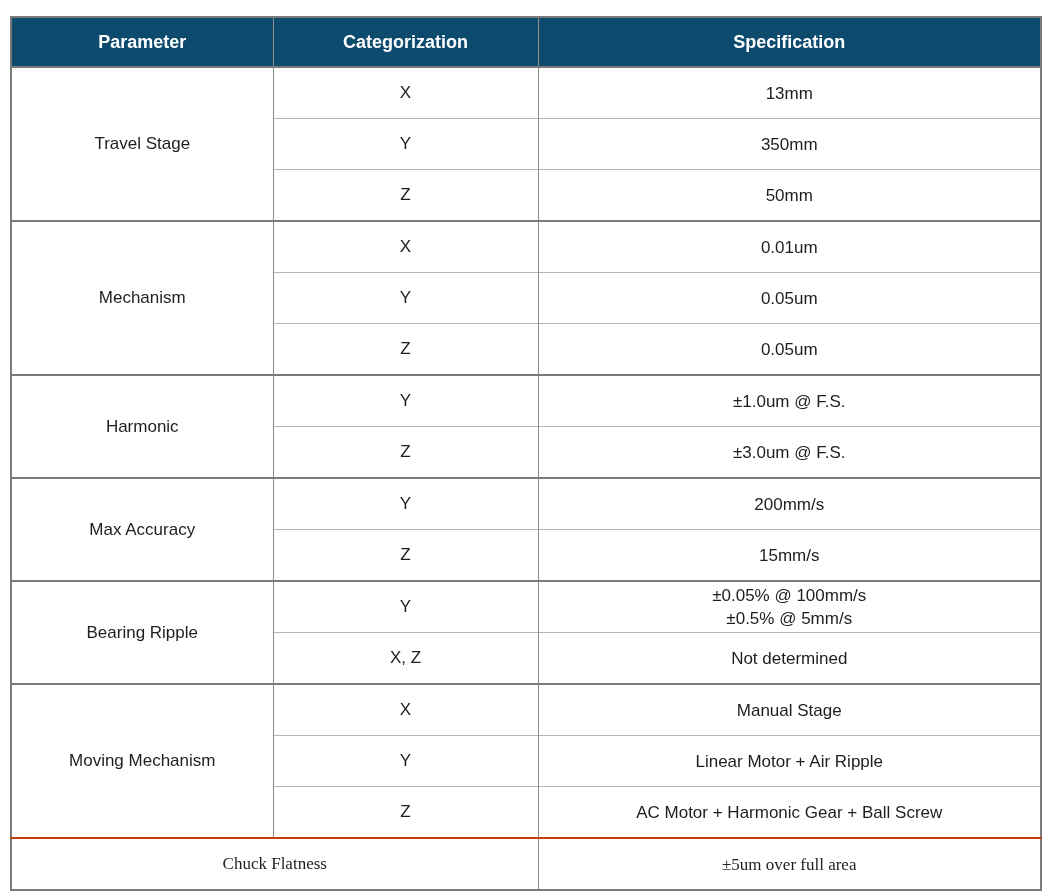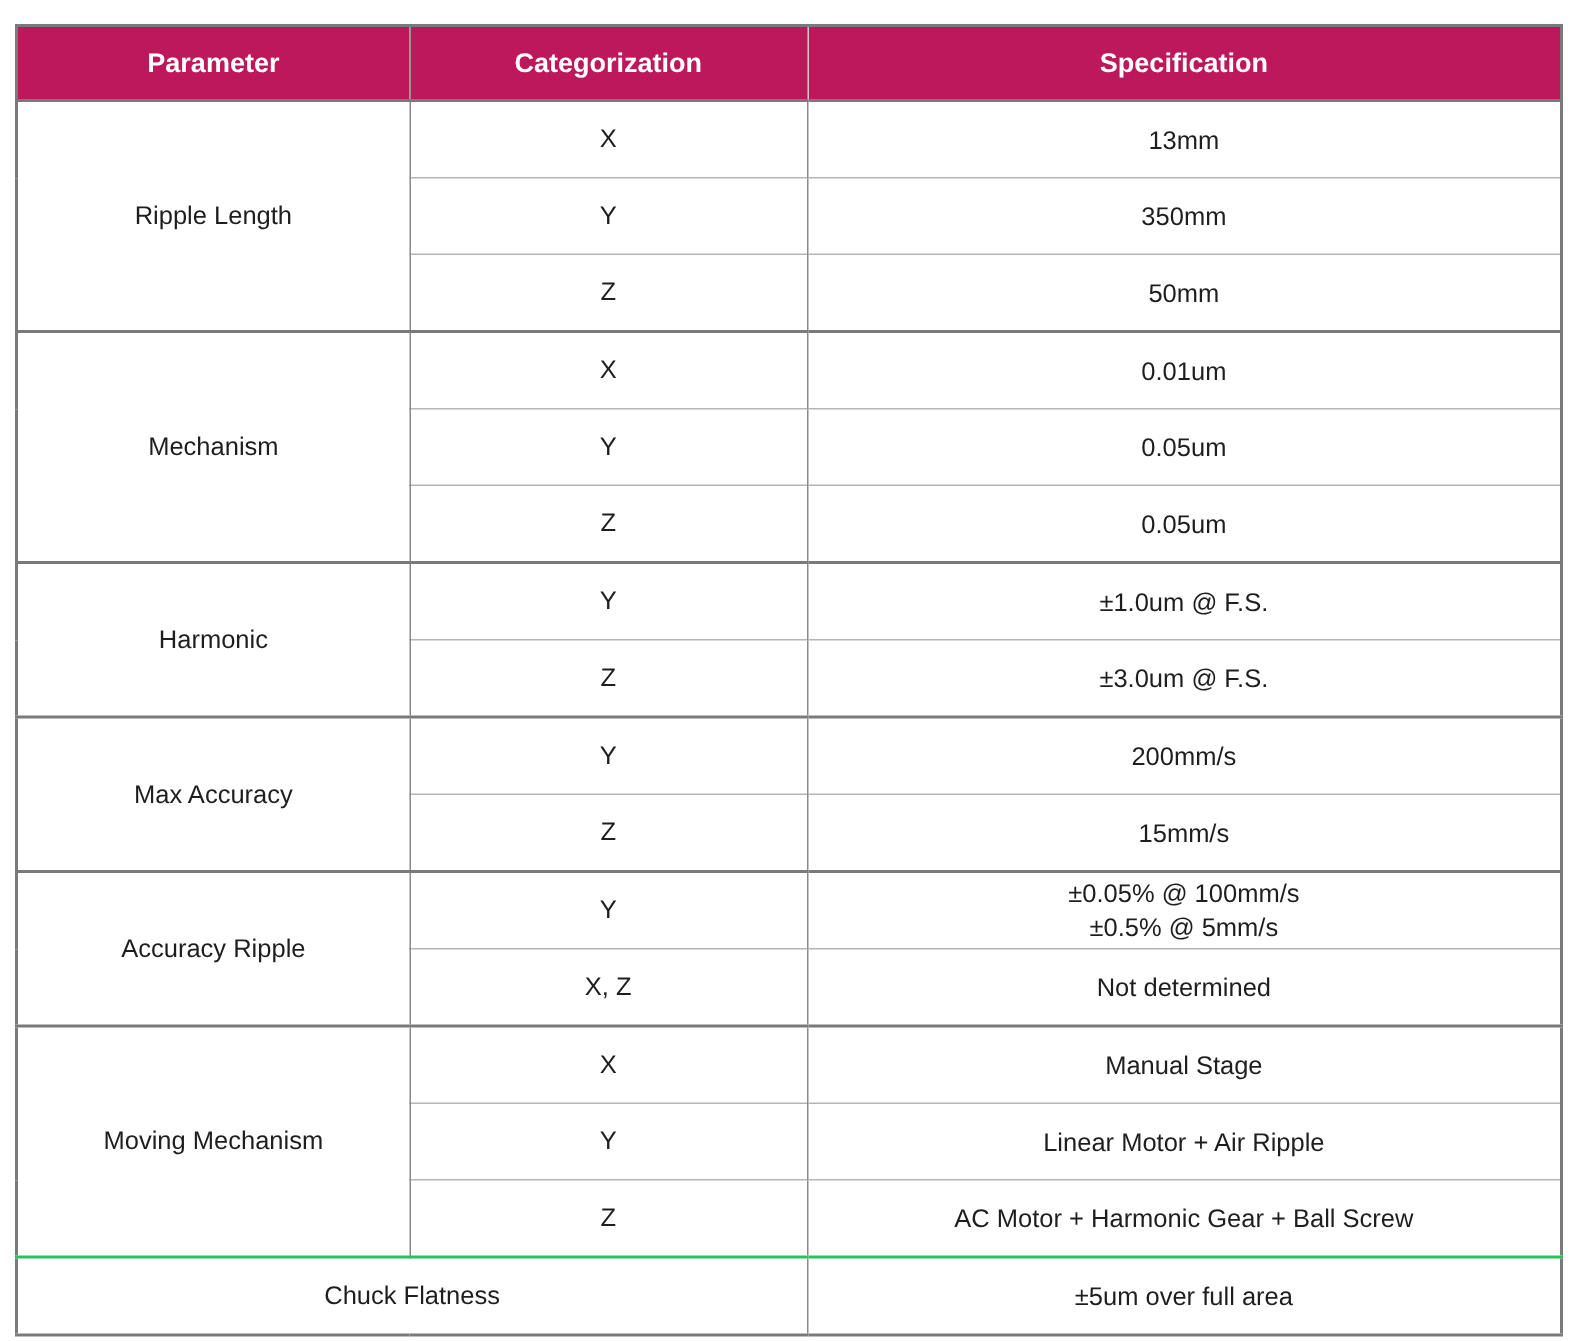--- a/index.html
+++ b/index.html
@@ -21,40 +21,40 @@
   col.c-cat   { width: 265px; }
   col.c-spec  { width: 503px; }
 
   th, td {
     text-align: center;
     vertical-align: middle;
     padding: 2px 6px;
     overflow: hidden;
   }
   thead th {
-    background: #be185d;
+    background: #0c4a6e;
     color: #ffffff;
     font-size: 18px;
     font-weight: 700;
     height: 44px;
     border-left: 1px solid #96918a;
     border-right: 1px solid #96918a;
     border-bottom: 1px solid #8a8a8a;
   }
   tbody td {
     font-size: 17px;
     color: #1e1e1e;
     height: 46px;
     border-left: 1px solid #8a8a8a;
     border-right: 1px solid #8a8a8a;
     background: #ffffff;
   }
   tr.group-first td { border-top: 2px solid #7a7a7a; }
   tr.group-inner td { border-top: 1px solid #b5b5b5; }
-  tr.footer-row td  { border-top: 2px solid #22c55e; border-bottom: 2px solid #7a7a7a; }
+  tr.footer-row td  { border-top: 2px solid #c2410c; border-bottom: 2px solid #7a7a7a; font-family: Liberation Serif, serif; }
   td.spec-cell { white-space: pre-line; line-height: 23px; }
 </style>
 </head>
 <body>
 
 <table class="spec-table">
   <colgroup>
     <col class="c-param">
     <col class="c-cat">
     <col class="c-spec">
@@ -62,21 +62,21 @@
   <thead>
     <tr>
       <th>Parameter</th>
       <th>Categorization</th>
       <th>Specification</th>
     </tr>
   </thead>
   <tbody>
 
     <tr class="group-first">
-      <td rowspan="3">Ripple Length</td>
+      <td rowspan="3">Travel Stage</td>
       <td>X</td>
       <td class="spec-cell">13mm</td>
     </tr>
     <tr class="group-inner">
       <td>Y</td>
       <td class="spec-cell">350mm</td>
     </tr>
     <tr class="group-inner">
       <td>Z</td>
       <td class="spec-cell">50mm</td>
@@ -110,21 +110,21 @@
       <td rowspan="2">Max Accuracy</td>
       <td>Y</td>
       <td class="spec-cell">200mm/s</td>
     </tr>
     <tr class="group-inner">
       <td>Z</td>
       <td class="spec-cell">15mm/s</td>
     </tr>
 
     <tr class="group-first">
-      <td rowspan="2">Accuracy Ripple</td>
+      <td rowspan="2">Bearing Ripple</td>
       <td>Y</td>
       <td class="spec-cell">±0.05% @ 100mm/s
 ±0.5% @ 5mm/s</td>
     </tr>
     <tr class="group-inner">
       <td>X, Z</td>
       <td class="spec-cell">Not determined</td>
     </tr>
 
     <tr class="group-first">

